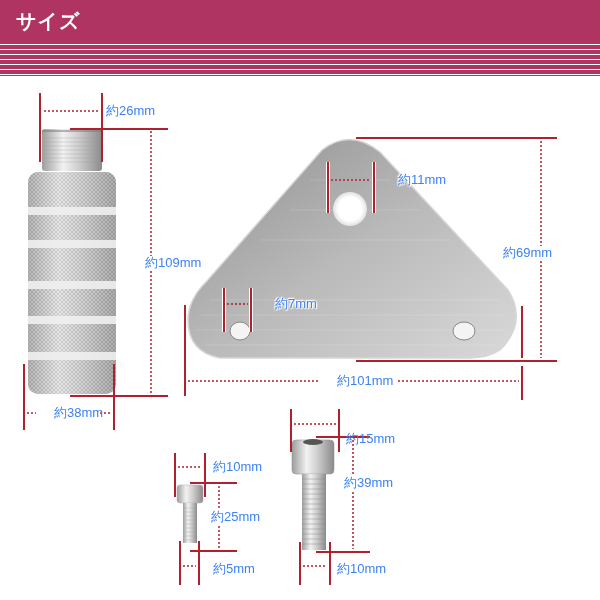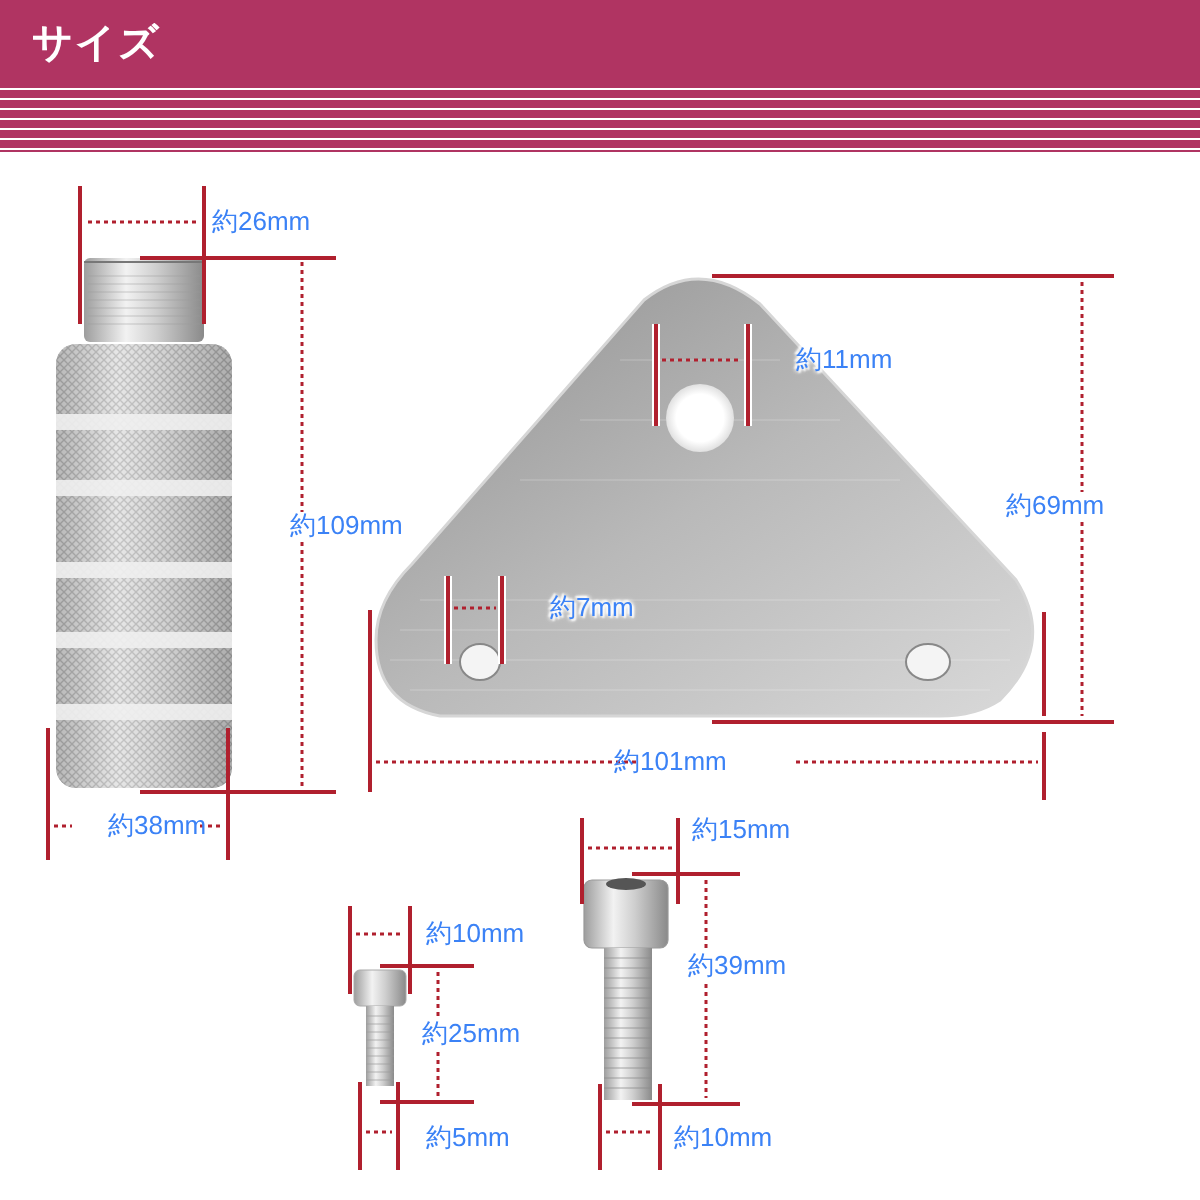--- a/index.html
+++ b/index.html
@@ -145,21 +145,21 @@
   </g>
 </svg>
 
 <span class="lbl" style="left:106px;top:104px;">約26mm</span>
 <span class="lbl" style="left:127px;top:256px;background:#fff;margin-left:18px;">約109mm</span>
 <span class="lbl" style="left:38px;top:406px;margin-left:16px;">約38mm</span>
 
 <span class="lbl halo" style="left:382px;top:173px;">約11mm</span>
 <span class="lbl" style="left:503px;top:246px;background:#fff;">約69mm</span>
 <span class="lbl halo" style="left:259px;top:297px;text-align:center;">約7mm</span>
-<span class="lbl" style="left:307px;top:374px;">約101mm</span>
+<span class="lbl" style="left:337px;top:374px;">約101mm</span>
 
 <span class="lbl" style="left:213px;top:460px;">約10mm</span>
 <span class="lbl" style="left:211px;top:510px;background:#fff;">約25mm</span>
 <span class="lbl" style="left:213px;top:562px;">約5mm</span>
 
-<span class="lbl" style="left:346px;top:408px;">約15mm</span>
+<span class="lbl" style="left:346px;top:432px;">約15mm</span>
 <span class="lbl" style="left:344px;top:476px;background:#fff;">約39mm</span>
 <span class="lbl" style="left:337px;top:562px;">約10mm</span>
 
 </body></html>

